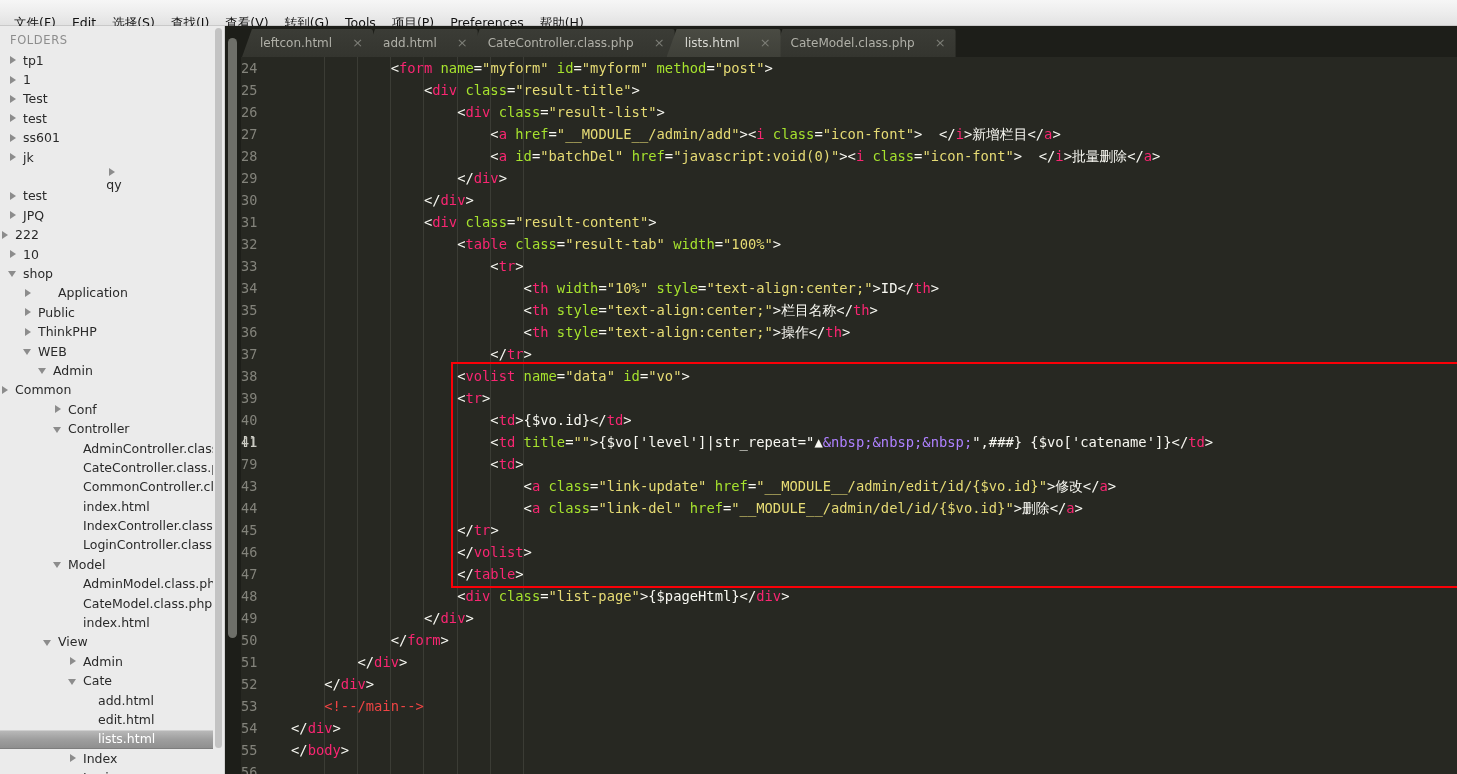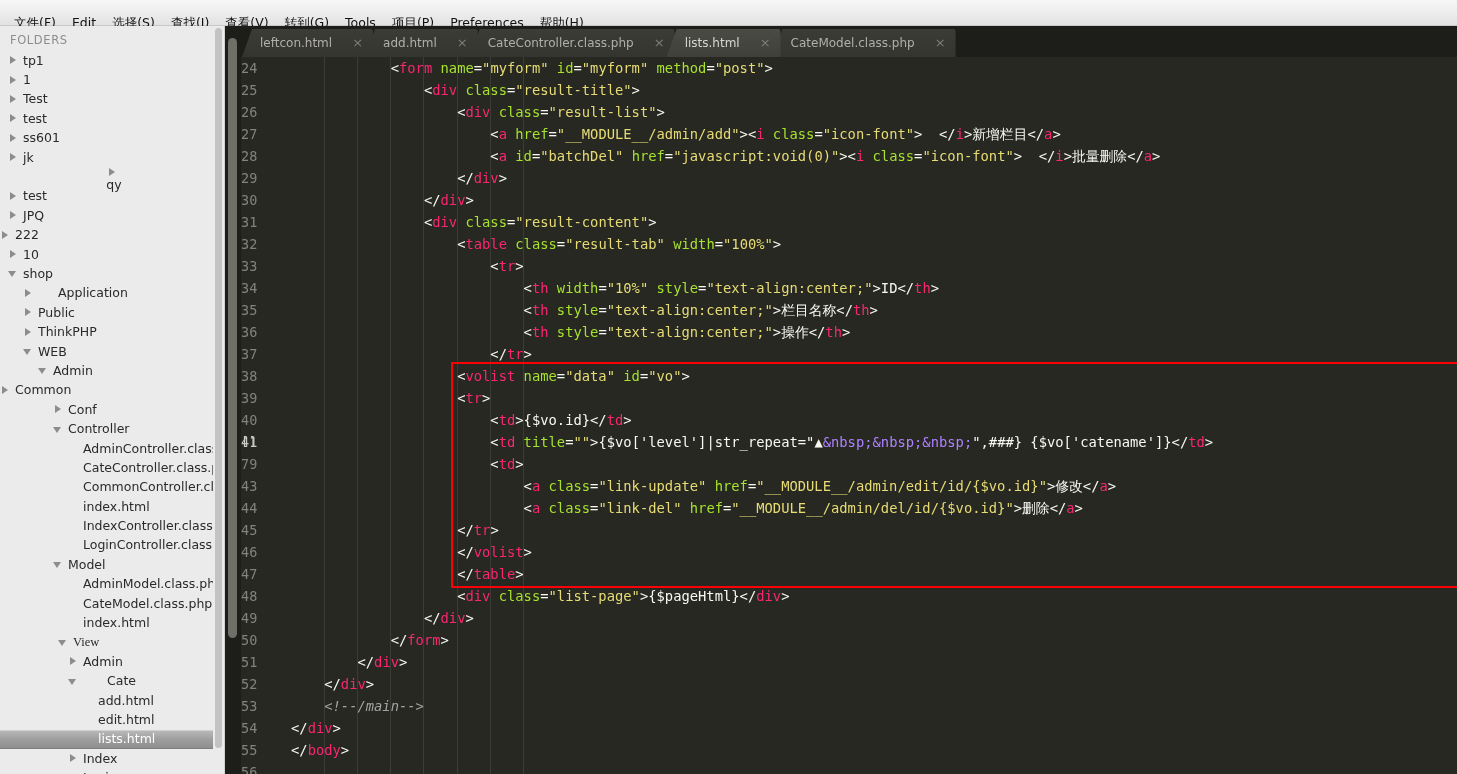--- a/index.html
+++ b/index.html
@@ -234,21 +234,21 @@
     position: relative;
     z-index: 1;
   }
   
   .t-tag   { color: #f92672; }
   .t-attr  { color: #a6e22e; }
   .t-str   { color: #e6db74; }
   .t-punc  { color: #f8f8f2; }
   .t-txt   { color: #f8f8f2; }
   .t-ent   { color: #ae81ff; }
-  .t-com   { color: #a3a3a3; font-style: italic; }
+  .t-com   { color: #ef4444; }
 
   
   #redbox {
     position: absolute;
     border: 2px solid #fb0007;
     pointer-events: none;
     z-index: 4;
   }
 </style>
 </head>
@@ -385,29 +385,29 @@
           <span class="tree-label">AdminModel.class.php</span>
         </div>
         <div class="tree-row" style="padding-left: 68px;">
           <span class="arrow none"></span>
           <span class="tree-label">CateModel.class.php</span>
         </div>
         <div class="tree-row" style="padding-left: 68px;">
           <span class="arrow none"></span>
           <span class="tree-label">index.html</span>
         </div>
-        <div class="tree-row" style="padding-left: 58px; font-family: Liberation Serif, serif;">
+        <div class="tree-row" style="padding-left: 43px;">
           <span class="arrow open"></span>
           <span class="tree-label">View</span>
         </div>
         <div class="tree-row" style="padding-left: 68px;">
           <span class="arrow closed"></span>
           <span class="tree-label">Admin</span>
         </div>
-        <div class="tree-row" style="padding-left: 68px; gap: 24px;">
+        <div class="tree-row" style="padding-left: 68px;">
           <span class="arrow open"></span>
           <span class="tree-label">Cate</span>
         </div>
         <div class="tree-row" style="padding-left: 83px;">
           <span class="arrow none"></span>
           <span class="tree-label">add.html</span>
         </div>
         <div class="tree-row" style="padding-left: 83px;">
           <span class="arrow none"></span>
           <span class="tree-label">edit.html</span>

